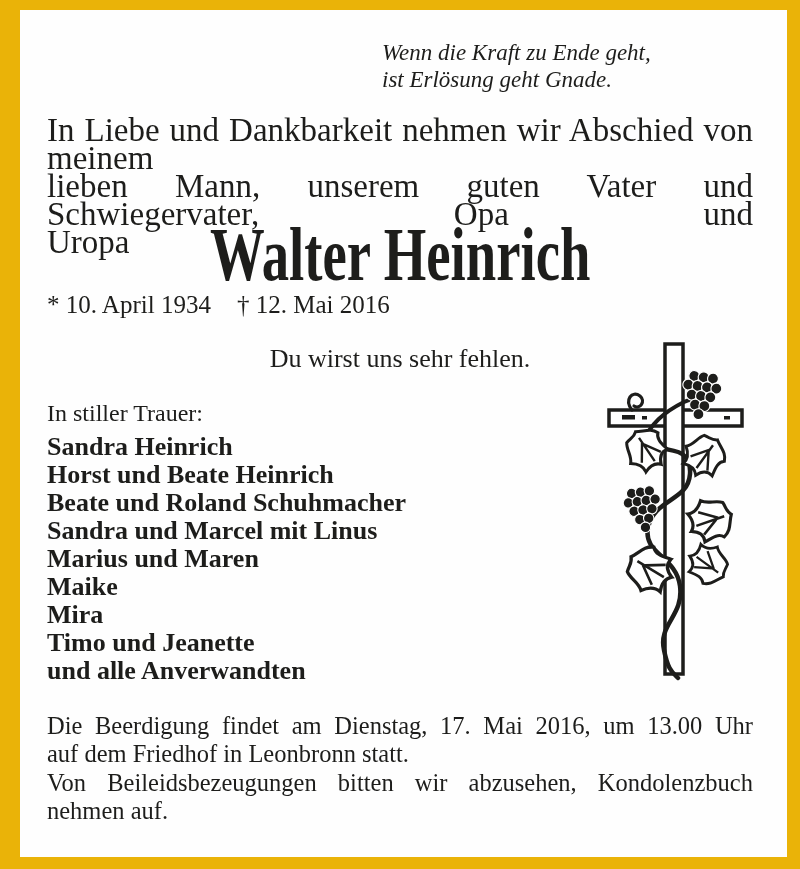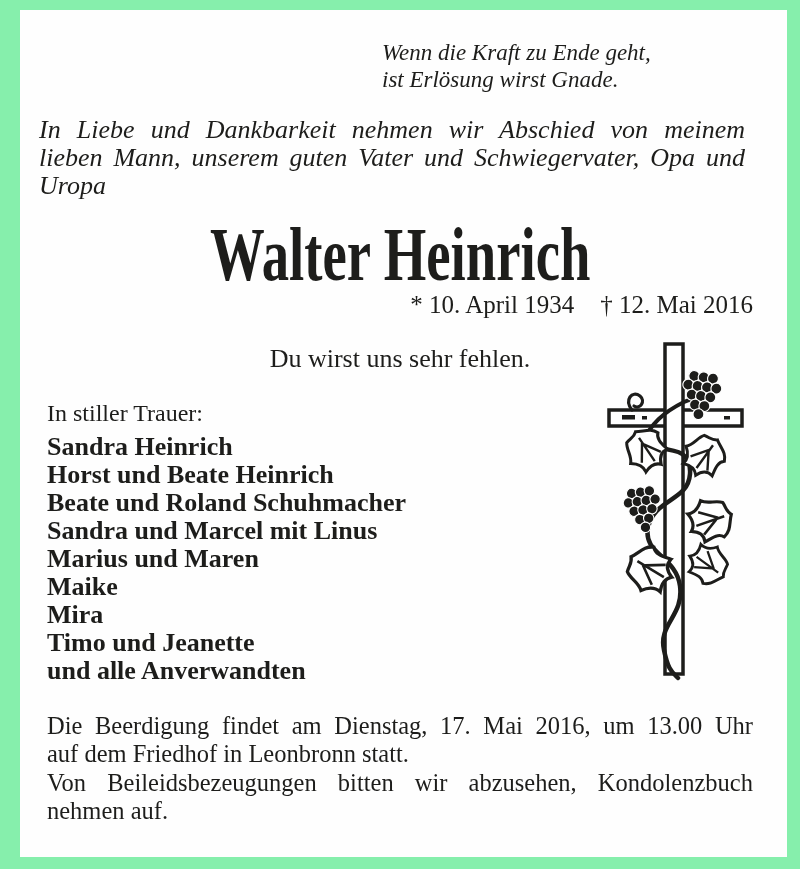--- a/index.html
+++ b/index.html
@@ -1,43 +1,43 @@
 <!DOCTYPE html>
 <html><head>
 <meta charset="utf-8">
 <style>
   html,body{margin:0;padding:0;background:#ffffff;}
-  .page{position:relative;width:800px;height:869px;background:#86efac;overflow:hidden;
+  .page{position:relative;width:800px;height:869px;background:#eab308;overflow:hidden;
         font-family:"Liberation Serif","DejaVu Serif",serif;color:#1d1d1b;}
   .sheet{position:absolute;left:20px;top:10px;right:13px;bottom:12px;background:#fefefe;}
   .abs{position:absolute;}
   .epigraph{left:362px;top:29px;font-style:italic;font-size:23px;line-height:27px;white-space:nowrap;}
-  .intro{left:19px;top:106px;width:706px;font-size:26px;line-height:28px;font-style:italic;}
+  .intro{left:27px;top:106px;width:706px;font-size:33px;line-height:28px;}
   .jline{text-align:justify;text-align-last:justify;}
   .name-wrap{left:27px;top:206px;width:706px;text-align:center;}
   .name-wrap .big{display:inline-block;font-weight:bold;font-size:76px;line-height:76px;
                   white-space:nowrap;transform:scaleX(0.72);transform-origin:50% 50%;}
-  .dates{left:27px;top:280px;width:706px;text-align:right;font-size:25px;line-height:30px;}
+  .dates{left:27px;top:280px;width:706px;text-align:left;font-size:25px;line-height:30px;}
   .dates .death{margin-left:26px;}
   .farewell{left:27px;top:334px;width:706px;text-align:center;font-size:26px;line-height:30px;}
   .trauer{left:27px;top:389px;font-size:24px;line-height:28px;font-family:Liberation Serif, serif;}
   .mourners{left:27px;top:423px;font-weight:bold;font-size:26px;line-height:28px;}
   .closing{left:27px;top:702px;width:706px;font-size:24.5px;line-height:28.4px;}
   .cross{left:578px;top:330px;width:150px;height:340px;}
   .cross svg{display:block;width:150px;height:340px;overflow:visible;}
 </style>
 </head>
 <body>
 
 <div class="page">
   <div class="sheet">
 
     <div class="abs epigraph">
       <div>Wenn die Kraft zu Ende geht,</div>
-      <div>ist Erlösung wirst Gnade.</div>
+      <div>ist Erlösung geht Gnade.</div>
     </div>
 
     <div class="abs intro">
       <div class="jline">In Liebe und Dankbarkeit nehmen wir Abschied von meinem</div>
       <div class="jline">lieben Mann, unserem guten Vater und Schwiegervater, Opa und</div>
       <div>Uropa</div>
     </div>
 
     <div class="abs name-wrap">
       <span class="big">Walter Heinrich</span>

